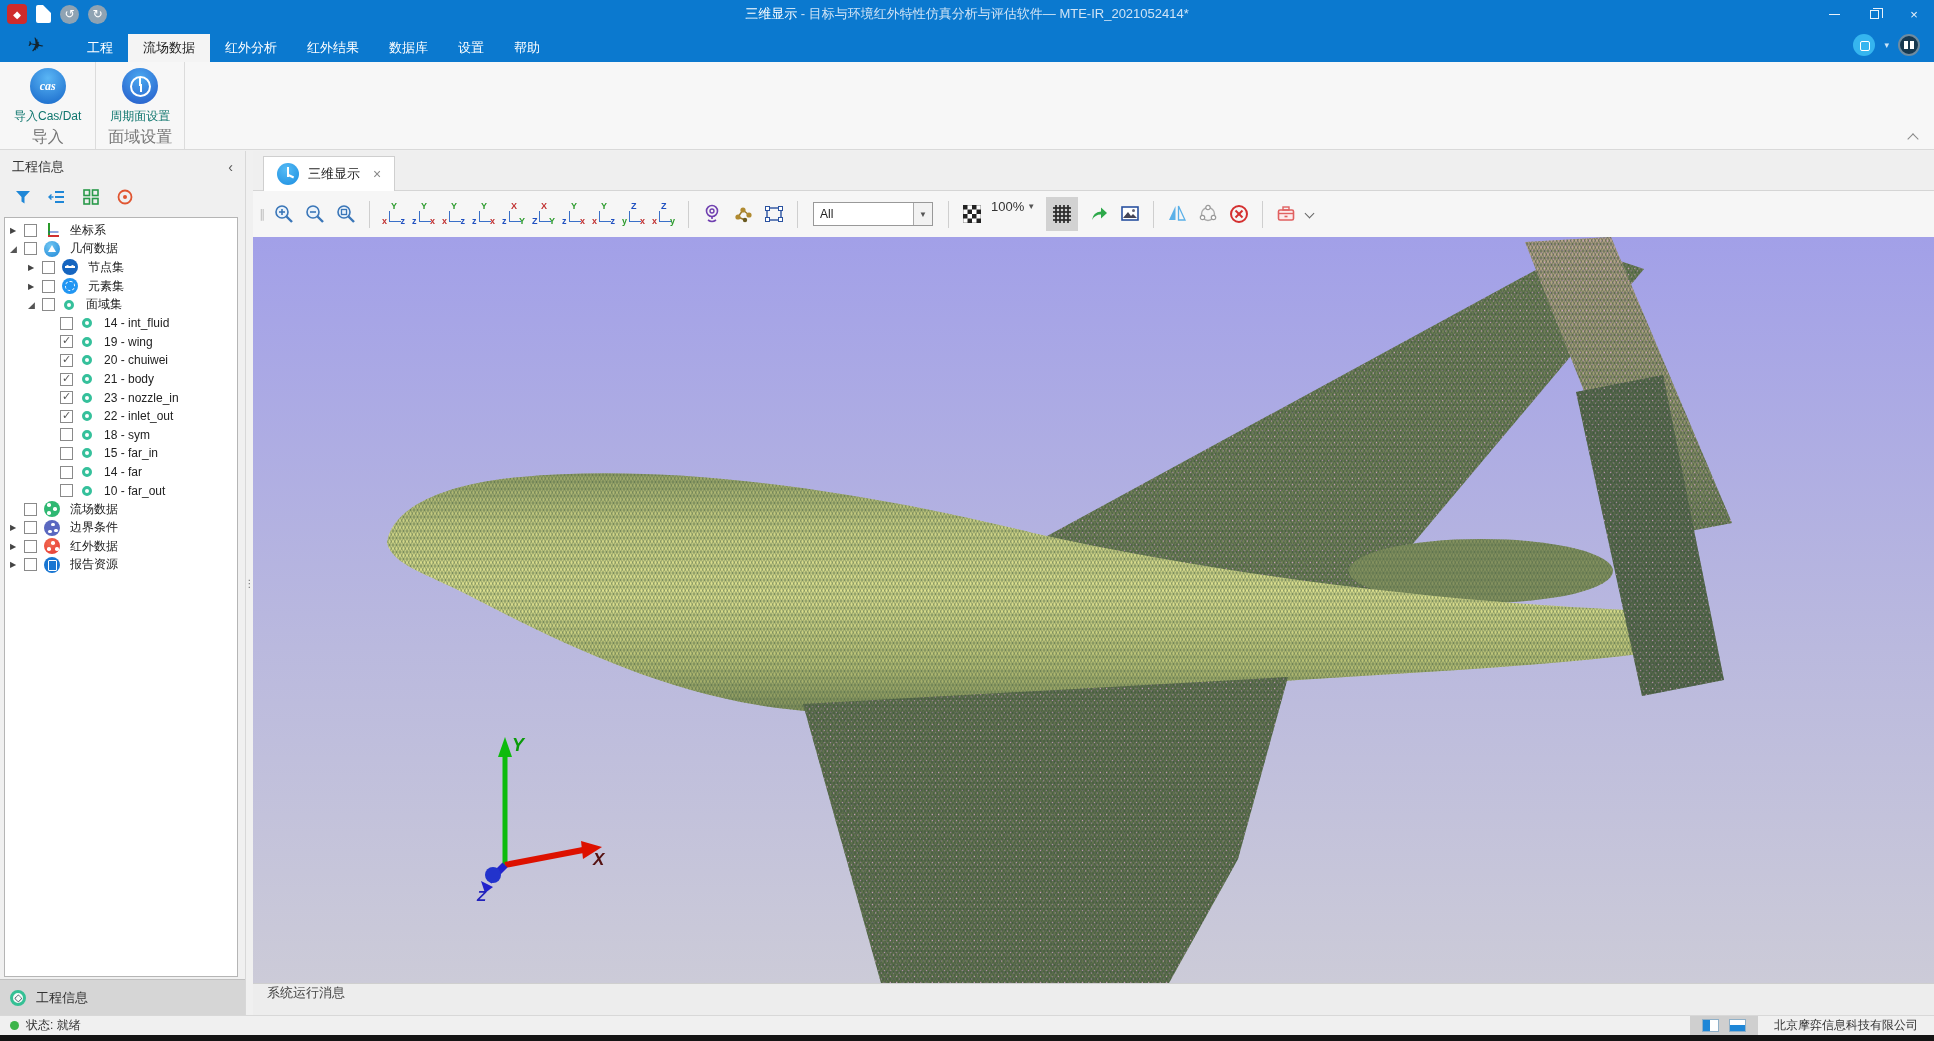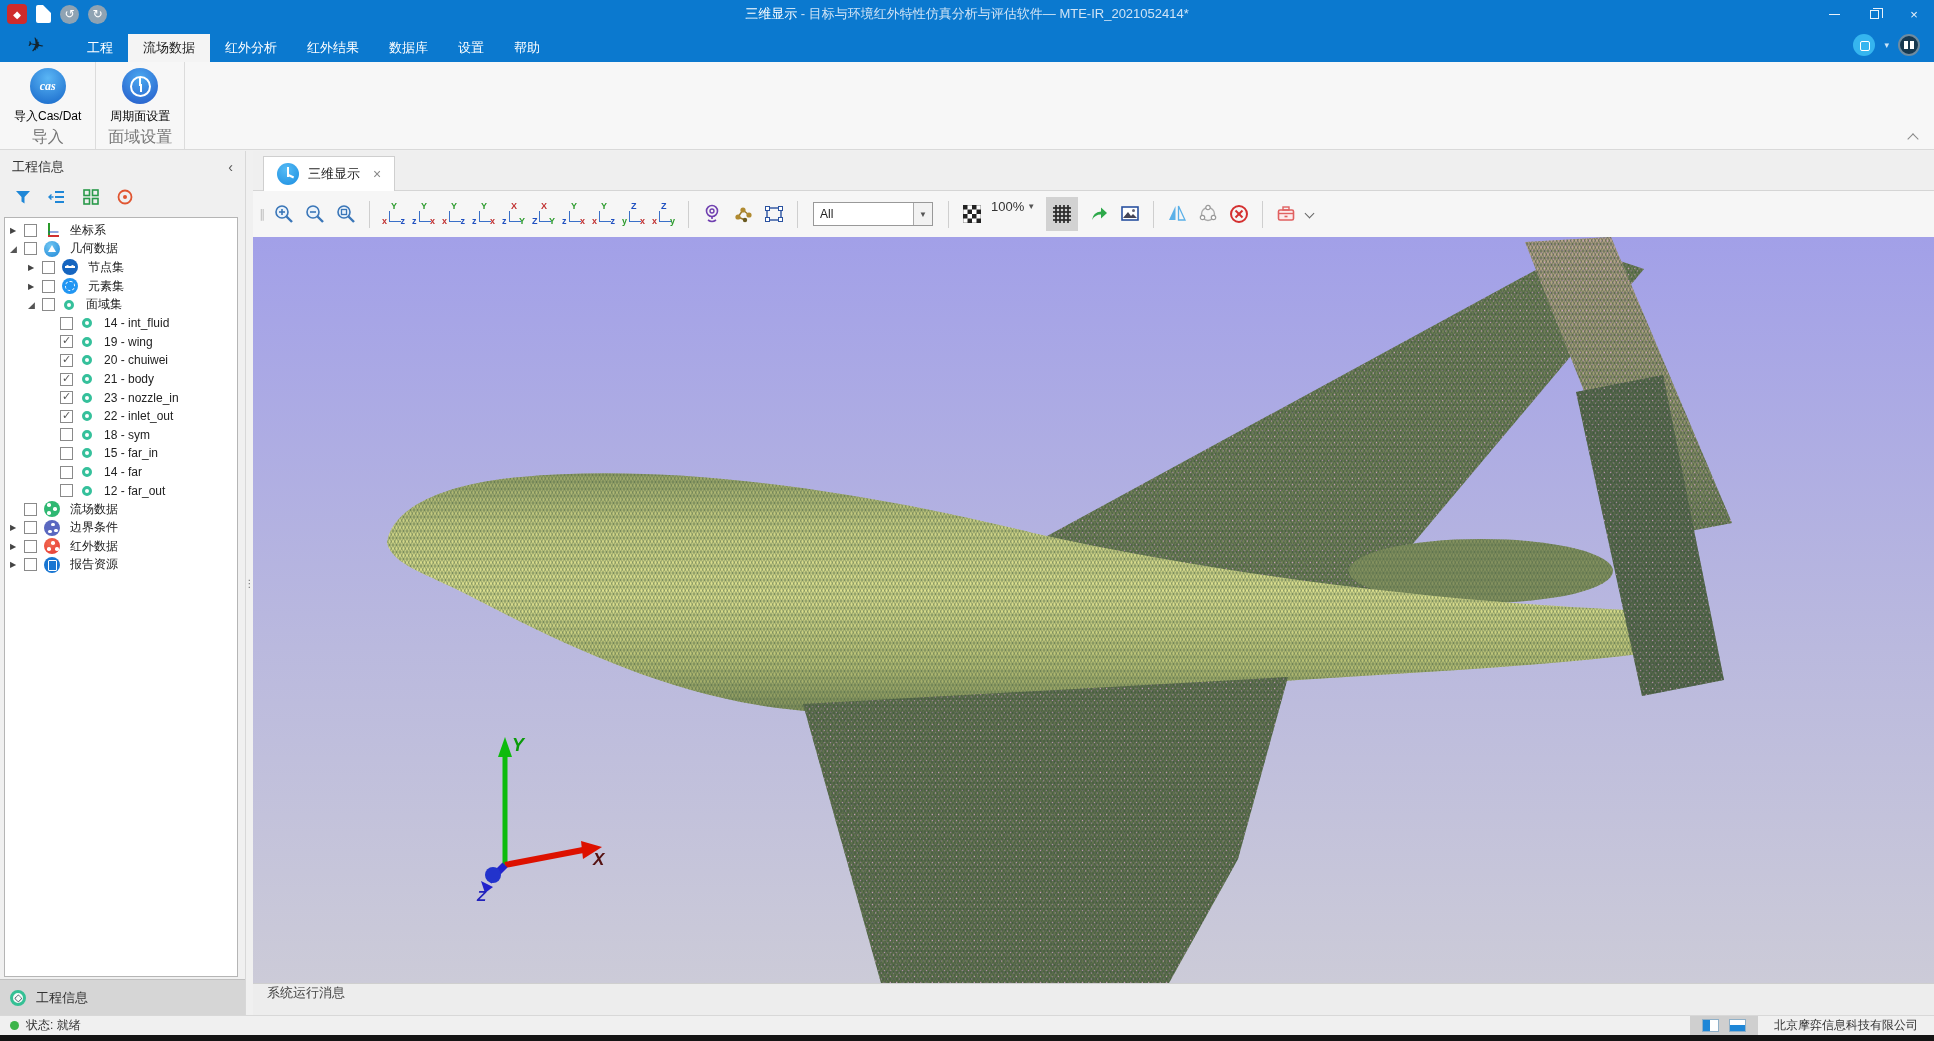--- a/index.html
+++ b/index.html
@@ -33,21 +33,21 @@
   .mr-run::after { content:""; position:absolute; left:7px; top:7px; width:8px; height:8px; border:1.6px solid #fff; border-radius:2px; }
   .mr-caret { color:#cfe6f7; font-size:9px; }
   .mr-book { width:22px; height:22px; border-radius:50%; background:#17384f; border:2px solid #6e8ba0; position:relative; }
   .mr-book::after { content:""; position:absolute; left:4px; top:5px; width:4px; height:8px; background:#fff; box-shadow:6px 0 0 #fff; }
 
   
   .ribbon { height:88px; background:#f7f7f7; border-bottom:1px solid #d9d9d9; display:flex; position:relative; }
   .rgroup { border-right:1px solid #dcdcdc; display:flex; flex-direction:column; padding:5px 8px 0; }
   .rbtns { display:flex; gap:2px; flex:1; }
   .rbtn { min-width:72px; display:flex; flex-direction:column; align-items:center; padding:1px 6px; }
-  .rbtn .rlabel { font-size:12px; color:#000000; margin-top:4px; white-space:nowrap; }
+  .rbtn .rlabel { font-size:12px; color:#0f766e; margin-top:4px; white-space:nowrap; }
   .rbtn.dis-true .rlabel { color:#b3b3b3; }
   .rglabel { height:25px; line-height:22px; text-align:center; font-size:16px; color:#777; }
   .ric { width:36px; height:36px; border-radius:50%; position:relative; }
   .ric .glyph { position:absolute; inset:0; display:flex; align-items:center; justify-content:center; font-style:normal; }
   .ric-cas { background:radial-gradient(circle at 50% 28%,#5ab6f5,#1565c8); }
   .ric-cas .glyph::before { content:"cas"; color:#fff; font:italic bold 12px "Liberation Serif","DejaVu Serif",serif; }
   .ric-clock { background:radial-gradient(circle at 50% 28%,#4aa8f0,#2458c8); }
   .ric-clock .glyph::before { content:""; width:17px; height:17px; border:2px solid #fff; border-radius:50%; }
   .ric-clock .glyph::after { content:""; position:absolute; left:17px; top:10px; width:2px; height:8px; background:#fff; box-shadow:1px 6px 0 0 #fff; }
   .ric-cloud { background:radial-gradient(circle at 50% 28%,#4ed6a2,#1faf72); }
@@ -331,21 +331,21 @@
           <div class="trow lvl-2">
             <span class="arr arr-none"></span>
             <span class="cb cb-false"></span>
             <span class="ti ti-ring"></span>
             <span class="tl">14 - far</span>
           </div>
           <div class="trow lvl-2">
             <span class="arr arr-none"></span>
             <span class="cb cb-false"></span>
             <span class="ti ti-ring"></span>
-            <span class="tl">12 - far_out</span>
+            <span class="tl">10 - far_out</span>
           </div>
           <div class="trow lvl-0">
             <span class="arr arr-none"></span>
             <span class="cb cb-false"></span>
             <span class="ti ti-flow"></span>
             <span class="tl">流场数据</span>
           </div>
           <div class="trow lvl-0">
             <span class="arr arr-collapsed"></span>
             <span class="cb cb-false"></span>

